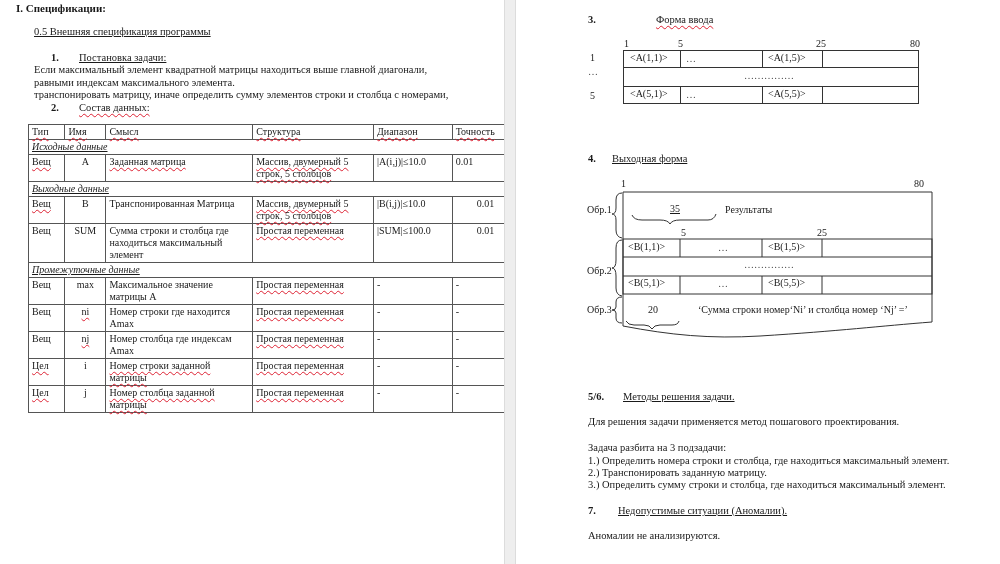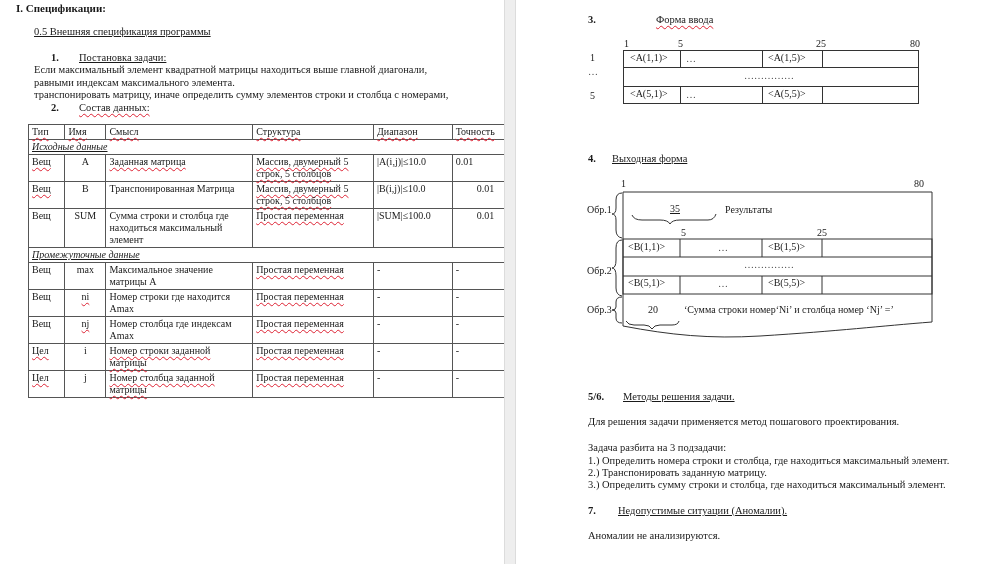--- a/index.html
+++ b/index.html
@@ -70,20 +70,23 @@
     <tr>
       <td class="sq">Вещ</td>
       <td class="center">A</td>
       <td class="sq">Заданная матрица</td>
       <td class="sq">Массив, двумерный 5 строк, 5 столбцов</td>
       <td>|A(i,j)|≤10.0</td>
       <td>0.01</td>
       <td>5</td>
     </tr>
     <tr>
+          <td colspan="7" class="section">Выходные данные</td>
+        </tr>
+    <tr>
       <td class="sq">Вещ</td>
       <td class="center">B</td>
       <td>Транспонированная Матрица</td>
       <td class="sq">Массив, двумерный 5 строк, 5 столбцов</td>
       <td>|B(i,j)|≤10.0</td>
       <td class="center">0.01</td>
       <td>5</td>
     </tr>
     <tr>
       <td>Вещ</td>
@@ -216,21 +219,21 @@
 <div class="lbl" style="left:628px;top:241px;">&lt;B(1,1)&gt;</div>
 <div class="lbl dots" style="left:718px;top:242px;">…</div>
 <div class="lbl" style="left:768px;top:241px;">&lt;B(1,5)&gt;</div>
 <div class="lbl dots" style="left:744px;top:259px;">……………</div>
 <div class="lbl" style="left:628px;top:277px;">&lt;B(5,1)&gt;</div>
 <div class="lbl dots" style="left:718px;top:278px;">…</div>
 <div class="lbl" style="left:768px;top:277px;">&lt;B(5,5)&gt;</div>
 
 <div class="lbl" style="left:587px;top:304px;">Обр.3</div>
 <div class="lbl" style="left:648px;top:304px;">20</div>
-<div class="lbl" style="left:684px;top:304px;">‘Сумма строки номер‘Ni’ и столбца номер ‘Nj’  =’</div>
+<div class="lbl" style="left:698px;top:304px;">‘Сумма строки номер‘Ni’ и столбца номер ‘Nj’  =’</div>
 
 <div class="abs b" style="left:588px;top:391px;">5/6.</div>
 <div class="abs u" style="left:623px;top:391px;">Методы решения задачи.</div>
 <div class="abs" style="left:588px;top:416px;">Для решения задачи применяется метод пошагового проектирования.</div>
 <div class="abs" style="left:588px;top:442px;">Задача разбита на 3 подзадачи:</div>
 <div class="abs" style="left:588px;top:455px;">1.) Определить номера строки и столбца, где находиться максимальный элемент.</div>
 <div class="abs" style="left:588px;top:467px;">2.) Транспонировать заданную матрицу.</div>
 <div class="abs" style="left:588px;top:479px;">3.) Определить сумму строки и столбца, где находиться максимальный элемент.</div>
 
 <div class="abs b" style="left:588px;top:505px;">7.</div>

